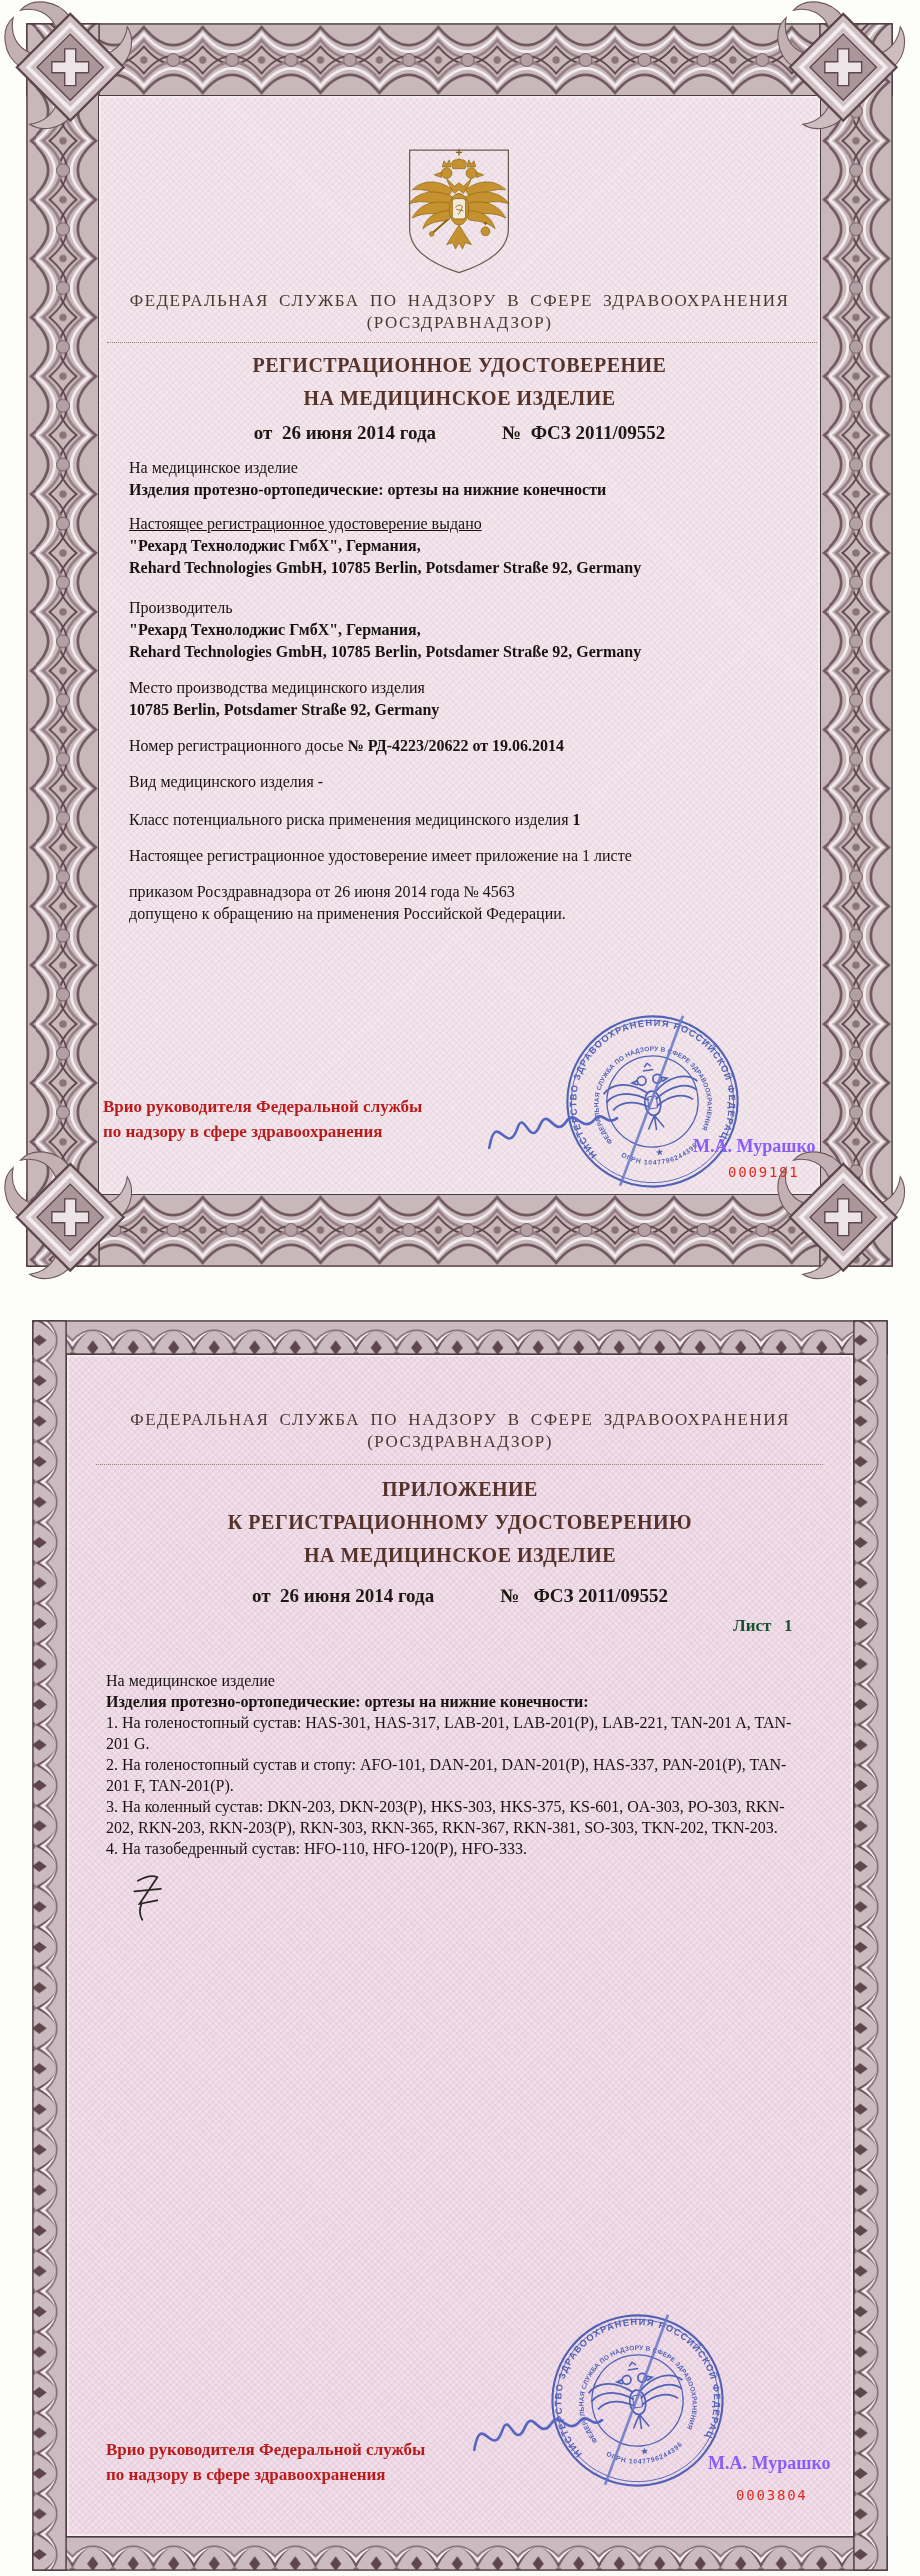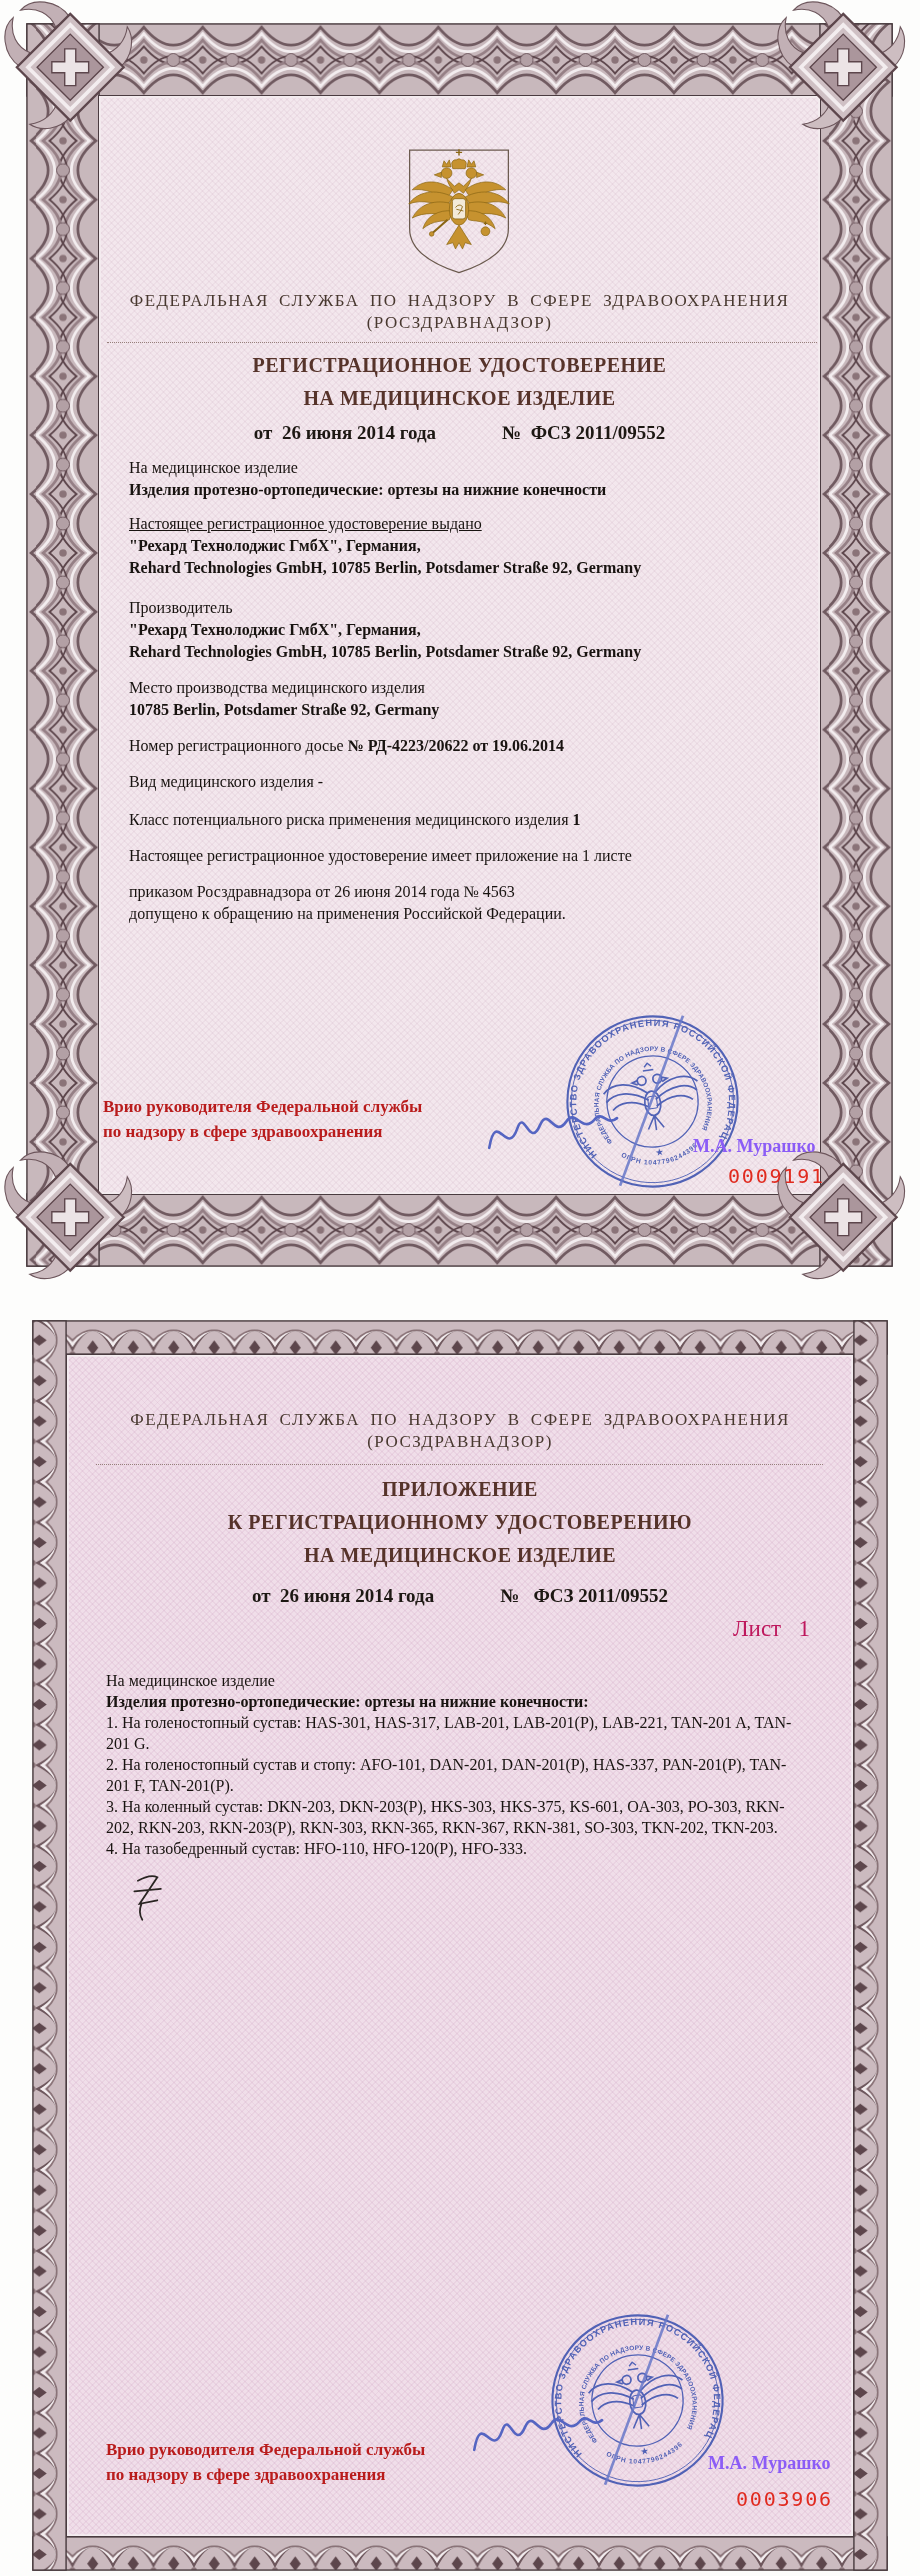--- a/index.html
+++ b/index.html
@@ -17,31 +17,31 @@
       repeating-linear-gradient(-45deg, rgba(193,138,177,.13) 0 1.4px, rgba(0,0,0,0) 1.4px 4.6px),
       #f0dee9;}
   .agency{position:absolute;left:0;width:100%;text-align:center;font-size:17px;
           letter-spacing:1.5px;word-spacing:4.6px;color:#48382f;}
   .divider{position:absolute;border-top:1.8px dotted #97807b;height:0;}
   .title{position:absolute;left:0;width:100%;text-align:center;font-weight:bold;
          color:#56332a;letter-spacing:0.5px;}
   .t-big{font-size:20px;}
   .dateline{position:absolute;left:0;width:100%;display:flex;justify-content:center;gap:66px;
             font-weight:bold;font-size:19px;color:#1d1813;white-space:pre;}
-  .sheet{position:absolute;font-weight:normal;font-size:23px;white-space:pre;color:#be185d;}
+  .sheet{position:absolute;font-weight:bold;font-size:17px;white-space:pre;color:#14532d;}
   .body-block{position:absolute;font-size:16px;line-height:22px;color:#181310;}
   .body-block p{margin:0;}
   .body-block p.b, .body-block b{font-weight:bold;}
   .g13{margin-top:12px !important;text-decoration:underline;} .g15{margin-top:14px !important;}
   .g16{margin-top:14.7px !important;} .g17{margin-top:15.6px !important;}
   .g19{margin-top:17.5px !important;}
   .body2{line-height:21px;}
   .official{position:absolute;font-weight:bold;font-size:17px;line-height:25px;color:#b91c1c;}
   .name{position:absolute;font-weight:bold;font-size:18px;color:#8b5cf6;}
-  .serial{position:absolute;font-family:"DejaVu Sans Mono",monospace;font-size:20px;
+  .serial{position:absolute;font-family:"DejaVu Sans Mono",monospace;font-size:14px;
           letter-spacing:1.8px;color:#e02a1f;}
   .stamp,.sig,.zmark,.arms{position:absolute;}
   .st-o{font-family:"Liberation Sans",sans-serif;font-size:10.6px;font-weight:bold;
         letter-spacing:1.4px;fill:#4458b2;}
   .st-i{font-family:"Liberation Sans",sans-serif;font-size:7.4px;font-weight:bold;
         letter-spacing:.2px;fill:#4458b2;}
   .st-b{font-family:"Liberation Sans",sans-serif;font-size:7.6px;font-weight:bold;
         letter-spacing:1px;fill:#4458b2;}
   .st-star{font-size:11px;fill:#4458b2;}
 </style>
@@ -323,17 +323,17 @@
 
     <svg class="sig" style="left:437px;top:1063px" width="175" height="97" viewBox="0 0 200 110">
       <path d="M6,76 C14,30 26,88 38,54 C46,30 52,78 64,50 C74,28 80,66 94,46 C104,30 112,60 126,44 C136,32 140,52 152,42" stroke="#5565c2" stroke-width="3" fill="none" stroke-linecap="round"></path>
     </svg>
 
     <div class="official" style="left:74px;top:1117px">
       <div>Врио руководителя Федеральной службы</div>
       <div>по надзору в сфере здравоохранения</div>
     </div>
     <div class="name" style="left:676px;top:1133px">М.А. Мурашко</div>
-    <div class="serial" style="left:704px;top:1167px">0003906</div>
+    <div class="serial" style="left:704px;top:1167px">0003804</div>
   </div>
 
 </div>
 
 
 </body></html>

